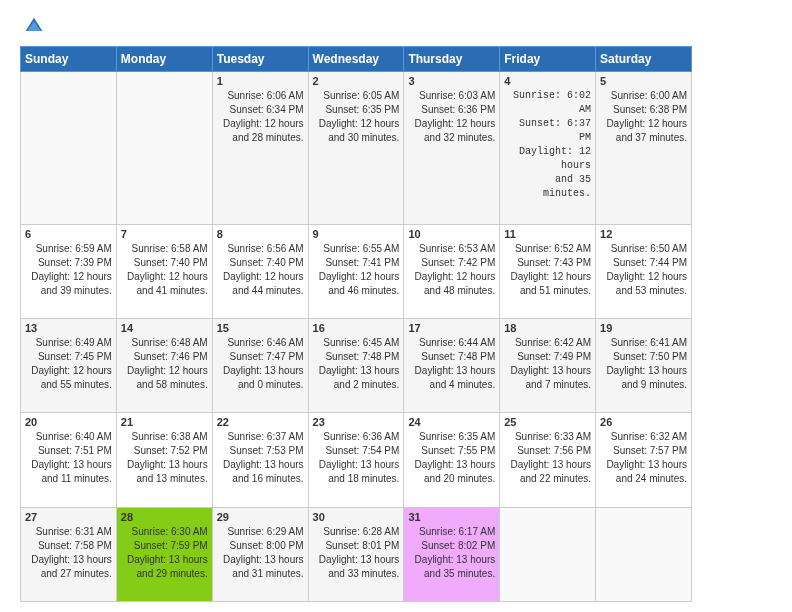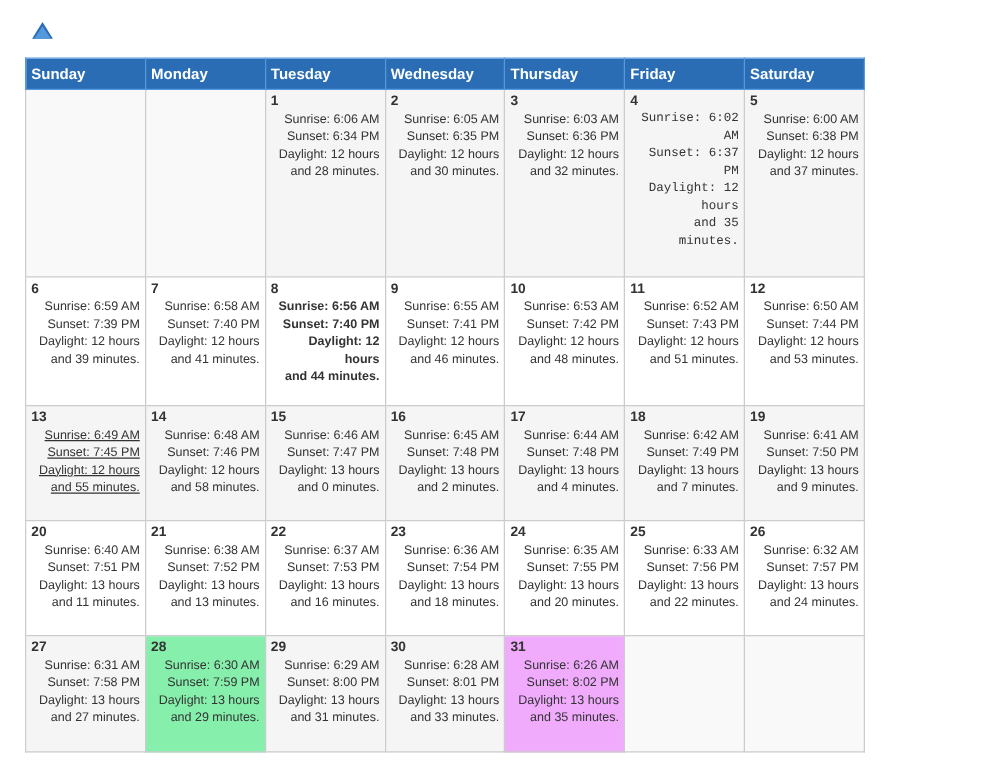--- a/index.html
+++ b/index.html
@@ -191,21 +191,21 @@
           </td>
           <td style="background: rgb(255, 255, 255);">
             <span class="day-number">7</span>
             <div class="day-info" style="white-space: pre-line;">Sunrise: 6:58 AM
 Sunset: 7:40 PM
 Daylight: 12 hours
 and 41 minutes.</div>
           </td>
           <td style="background: rgb(255, 255, 255);">
             <span class="day-number">8</span>
-            <div class="day-info" style="white-space: pre-line; font-weight: bold;">Sunrise: 6:56 AM
+            <div class="day-info" style="white-space: pre-line;">Sunrise: 6:56 AM
 Sunset: 7:40 PM
 Daylight: 12 hours
 and 44 minutes.</div>
           </td>
           <td style="background: rgb(255, 255, 255);">
             <span class="day-number">9</span>
             <div class="day-info" style="white-space: pre-line;">Sunrise: 6:55 AM
 Sunset: 7:41 PM
 Daylight: 12 hours
 and 46 minutes.</div>
@@ -228,21 +228,21 @@
             <span class="day-number">12</span>
             <div class="day-info" style="white-space: pre-line;">Sunrise: 6:50 AM
 Sunset: 7:44 PM
 Daylight: 12 hours
 and 53 minutes.</div>
           </td>
         </tr>
         <tr>
           <td style="background: rgb(245, 245, 245);">
             <span class="day-number">13</span>
-            <div class="day-info" style="white-space: pre-line; text-decoration: underline;">Sunrise: 6:49 AM
+            <div class="day-info" style="white-space: pre-line;">Sunrise: 6:49 AM
 Sunset: 7:45 PM
 Daylight: 12 hours
 and 55 minutes.</div>
           </td>
           <td style="background: rgb(245, 245, 245);">
             <span class="day-number">14</span>
             <div class="day-info" style="white-space: pre-line;">Sunrise: 6:48 AM
 Sunset: 7:46 PM
 Daylight: 12 hours
 and 58 minutes.</div>
@@ -335,21 +335,21 @@
           </td>
         </tr>
         <tr>
           <td style="background: rgb(245, 245, 245);">
             <span class="day-number">27</span>
             <div class="day-info" style="white-space: pre-line;">Sunrise: 6:31 AM
 Sunset: 7:58 PM
 Daylight: 13 hours
 and 27 minutes.</div>
           </td>
-          <td style="background: #86efac; margin-left: 16px;">
+          <td style="background: #84cc16; margin-left: 16px;">
             <span class="day-number">28</span>
             <div class="day-info" style="white-space: pre-line;">Sunrise: 6:30 AM
 Sunset: 7:59 PM
 Daylight: 13 hours
 and 29 minutes.</div>
           </td>
           <td style="background: rgb(245, 245, 245);">
             <span class="day-number">29</span>
             <div class="day-info" style="white-space: pre-line;">Sunrise: 6:29 AM
 Sunset: 8:00 PM
@@ -358,21 +358,21 @@
           </td>
           <td style="background: rgb(245, 245, 245);">
             <span class="day-number">30</span>
             <div class="day-info" style="white-space: pre-line;">Sunrise: 6:28 AM
 Sunset: 8:01 PM
 Daylight: 13 hours
 and 33 minutes.</div>
           </td>
           <td style="background: #f0abfc;">
             <span class="day-number">31</span>
-            <div class="day-info" style="white-space: pre-line;">Sunrise: 6:26 AM
+            <div class="day-info" style="white-space: pre-line;">Sunrise: 6:17 AM
 Sunset: 8:02 PM
 Daylight: 13 hours
 and 35 minutes.</div>
           </td>
           <td class="empty-cell" style="background: rgb(245, 245, 245);"></td>
           <td class="empty-cell" style="background: rgb(245, 245, 245);"></td>
         </tr>
       </tbody>
   </table>
 </div>

